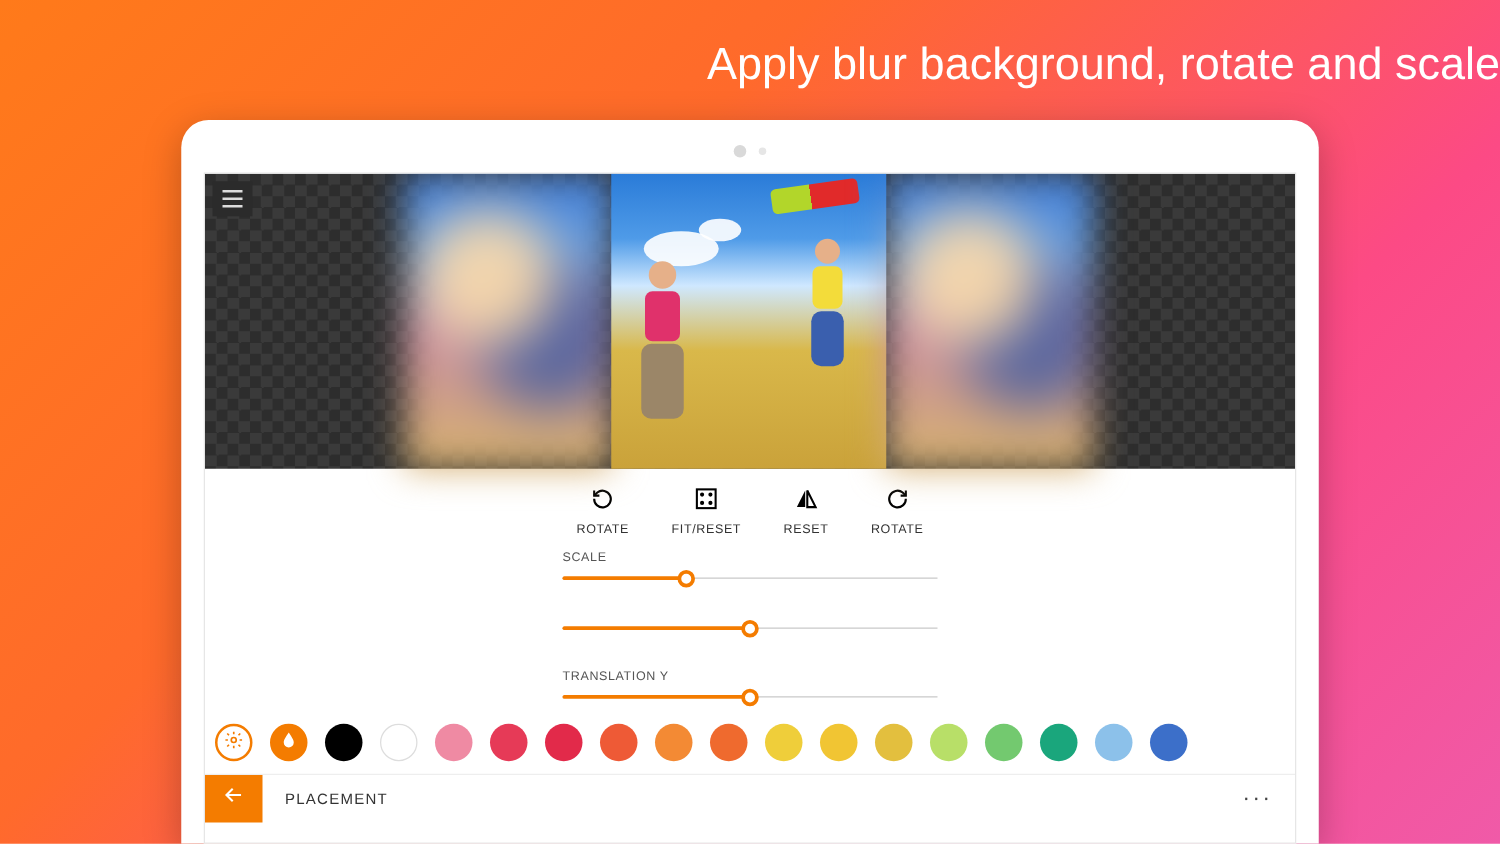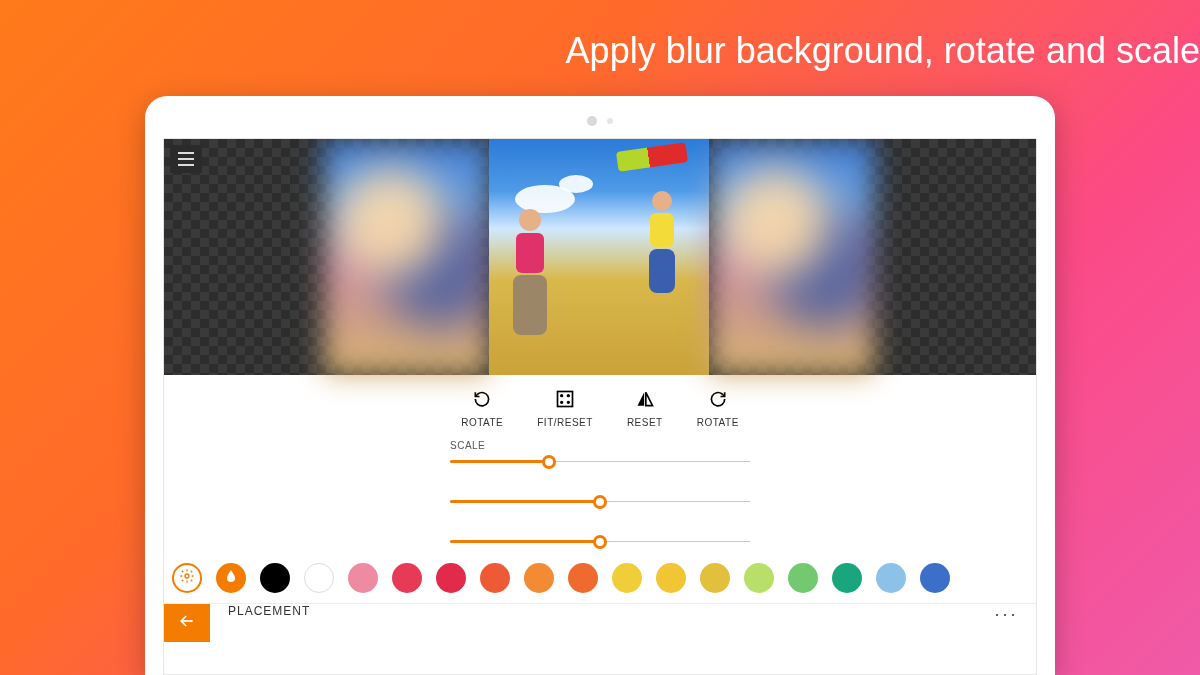--- a/index.html
+++ b/index.html
@@ -108,21 +108,21 @@
 
   
   .swatch-row{display:flex;align-items:center;gap:14px;padding:10px 14px 10px 8px;}
   .sw{width:30px;height:30px;border-radius:50%;cursor:pointer;flex:0 0 auto;}
   .sw.ring{border:2px solid #f47c00;display:flex;align-items:center;justify-content:center;background:#fff;}
   .sw.ring.active{background:#f47c00;}
   .sw.ring svg{width:16px;height:16px;}
   .sw.white{border:1px solid #ddd;background:#fff;}
 
   
-  .bottom-bar{display:flex;align-items:flex-start;border-top:1px solid #eee;height:38px;}
+  .bottom-bar{display:flex;align-items:center;border-top:1px solid #eee;height:38px;}
   .back-btn{width:46px;height:38px;background:#f47c00;display:flex;align-items:center;justify-content:center;cursor:pointer;}
   .back-btn svg{stroke:#fff;}
   .bottom-title{font-size:12px;letter-spacing:1px;color:#333;margin-left:18px;flex:1;}
   .more-btn{padding:0 18px;font-size:18px;color:#444;cursor:pointer;letter-spacing:2px;}
 </style>
 </head>
 <body>
 
 <div class="hero-title">Apply blur background, rotate and scale</div>
 
@@ -213,20 +213,21 @@
           </div>
       </div>
       <div class="slider-group">
         <div class="track">
             <div class="rail"></div>
             <div class="fill" style="width: 50%;"></div>
             <div class="thumb" style="left: 50%;"></div>
           </div>
       </div>
       <div class="slider-group">
+        <div class="slider-label">TRANSLATION Y</div>
         <div class="track">
             <div class="rail"></div>
             <div class="fill" style="width: 50%;"></div>
             <div class="thumb" style="left: 50%;"></div>
           </div>
       </div>
     </div>
 
     <div class="swatch-row">
       <div class="sw ring">

